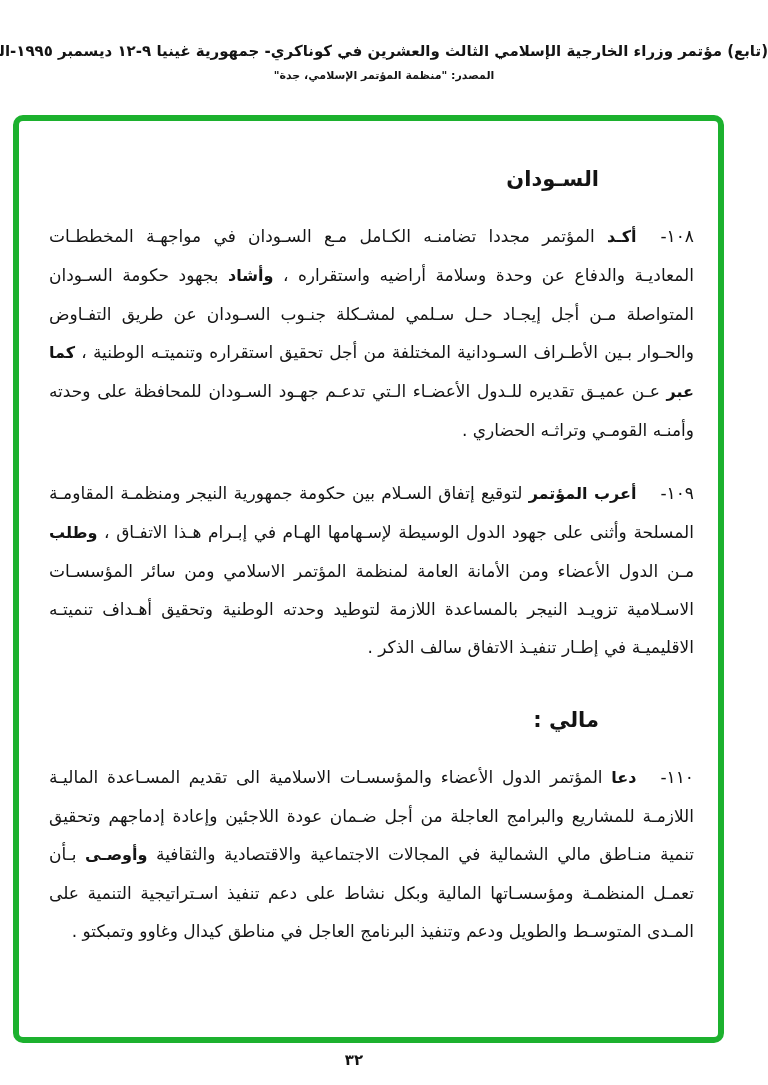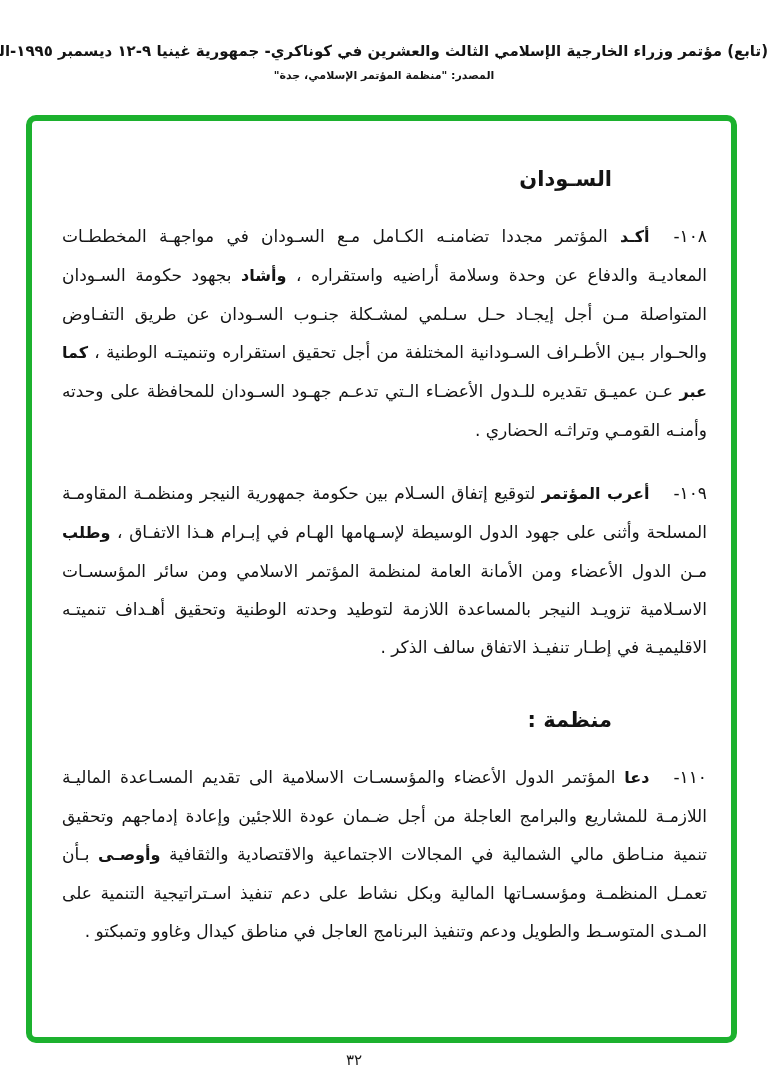--- a/index.html
+++ b/index.html
@@ -29,21 +29,21 @@
     white-space: nowrap;
     letter-spacing: 0.2px;
   }
   .header-line2 {
     margin-top: 9px;
     font-weight: bold;
     font-size: 11px;
   }
   .green-box {
     position: absolute;
-    left: 26px;
+    left: 13px;
     top: 115px;
     width: 711px;
     height: 928px;
     border: 6px solid #1cb12e;
     border-radius: 10px;
     box-sizing: border-box;
     background: #ffffff;
   }
   .content {
     padding: 46px 24px 0 30px;
@@ -72,39 +72,39 @@
   .bold-run {
     font-weight: bold;
     font-size: 16px;
   }
   .page-number {
     position: absolute;
     left: 0;
     top: 1051px;
     width: 708px;
     text-align: center;
-    font-weight: normal;
+    font-weight: bold;
     font-size: 15px;
   }
 </style>
 </head>
 <body>
 
 <div class="page">
 
   <div class="header">
     <div class="header-line1">(تابع) مؤتمر وزراء الخارجية الإسلامي الثالث والعشرين في كوناكري- جمهورية غينيا ٩-١٢ ديسمبر ١٩٩٥-البيان الختامي</div>
     <div class="header-line2">المصدر: "منظمة المؤتمر الإسلامي، جدة"</div>
   </div>
 
   <div class="green-box">
     <div class="content" id="sections">
         <div class="section-heading first">السـودان</div>
         <p class="para"><span class="num">١٠٨-</span><span class="bold-run">أكـد</span> <span class="run">المؤتمر مجددا تضامنـه الكـامل مـع السـودان في مواجهـة المخططـات المعاديـة والدفاع عن وحدة وسلامة أراضيه واستقراره ،</span> <span class="bold-run">وأشاد</span> <span class="run">بجهود حكومة السـودان المتواصلة مـن أجل إيجـاد حـل سـلمي لمشـكلة جنـوب السـودان عن طريق التفـاوض والحـوار بـين الأطـراف السـودانية المختلفة من أجل تحقيق استقراره وتنميتـه الوطنية ،</span> <span class="bold-run">كما عبر</span> <span class="run">عـن عميـق تقديره للـدول الأعضـاء الـتي تدعـم جهـود السـودان للمحافظة على وحدته وأمنـه القومـي وتراثـه الحضاري .</span> </p>
         <p class="para"><span class="num">١٠٩-</span><span class="bold-run">أعرب المؤتمر</span> <span class="run">لتوقيع إتفاق السـلام بين حكومة جمهورية النيجر ومنظمـة المقاومـة المسلحة وأثنى على جهود الدول الوسيطة لإسـهامها الهـام في إبـرام هـذا الاتفـاق ،</span> <span class="bold-run">وطلب</span> <span class="run">مـن الدول الأعضاء ومن الأمانة العامة لمنظمة المؤتمر الاسلامي ومن سائر المؤسسـات الاسـلامية تزويـد النيجر بالمساعدة اللازمة لتوطيد وحدته الوطنية وتحقيق أهـداف تنميتـه الاقليميـة في إطـار تنفيـذ الاتفاق سالف الذكر .</span> </p>
-        <div class="section-heading">منظمة :</div>
+        <div class="section-heading">مالي :</div>
         <p class="para"><span class="num">١١٠-</span><span class="bold-run">دعا</span> <span class="run">المؤتمر الدول الأعضاء والمؤسسـات الاسلامية الى تقديم المسـاعدة الماليـة اللازمـة للمشاريع والبرامج العاجلة من أجل ضـمان عودة اللاجئين وإعادة إدماجهم وتحقيق تنمية منـاطق مالي الشمالية في المجالات الاجتماعية والاقتصادية والثقافية</span> <span class="bold-run">وأوصـى</span> <span class="run">بـأن تعمـل المنظمـة ومؤسسـاتها المالية وبكل نشاط على دعم تنفيذ اسـتراتيجية التنمية على المـدى المتوسـط والطويل ودعم وتنفيذ البرنامج العاجل في مناطق كيدال وغاوو وتمبكتو .</span> </p>
       </div>
   </div>
 
   <div class="page-number">٣٢</div>
 
 </div>
 
 </body></html>

